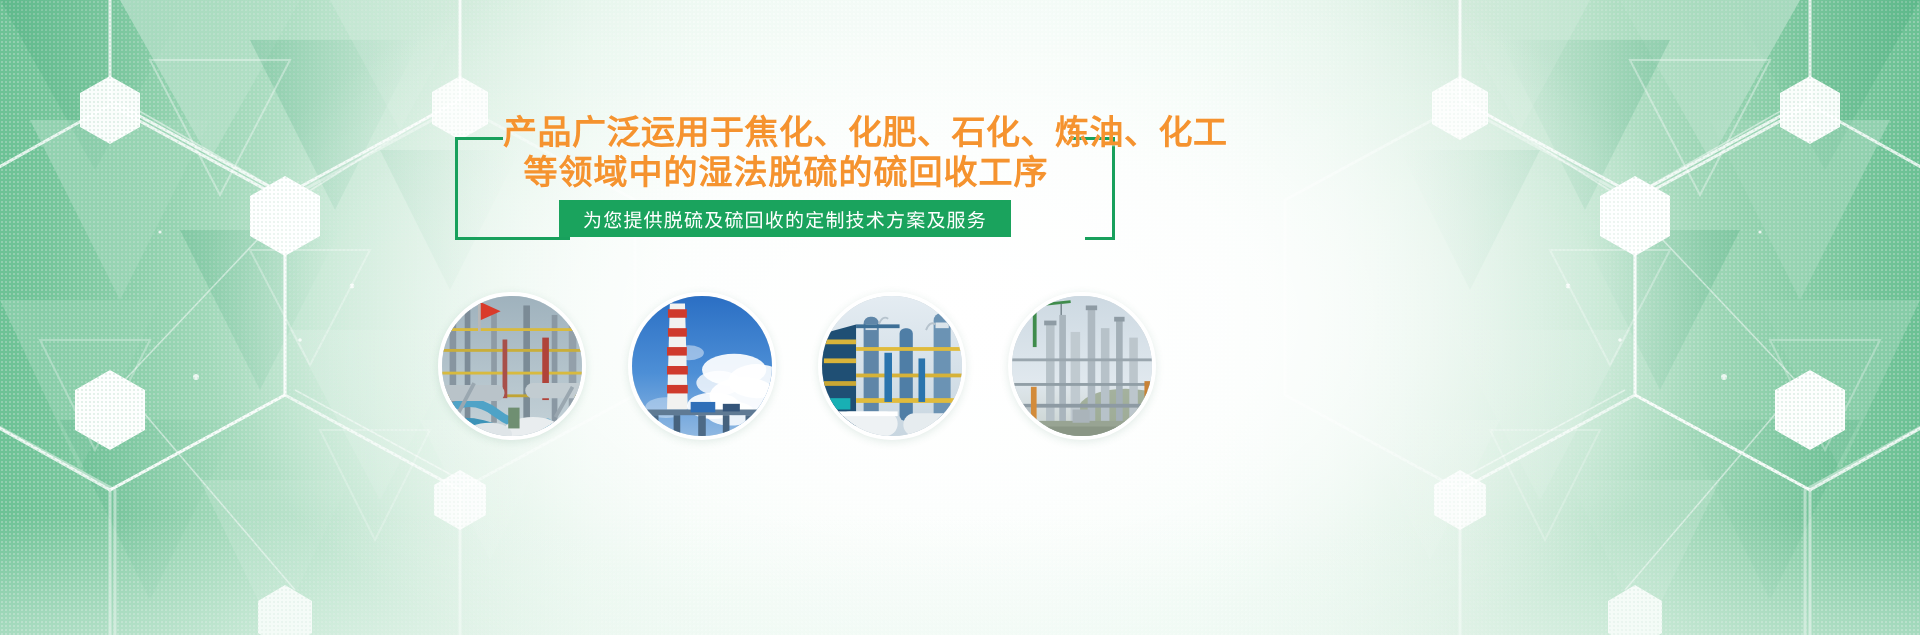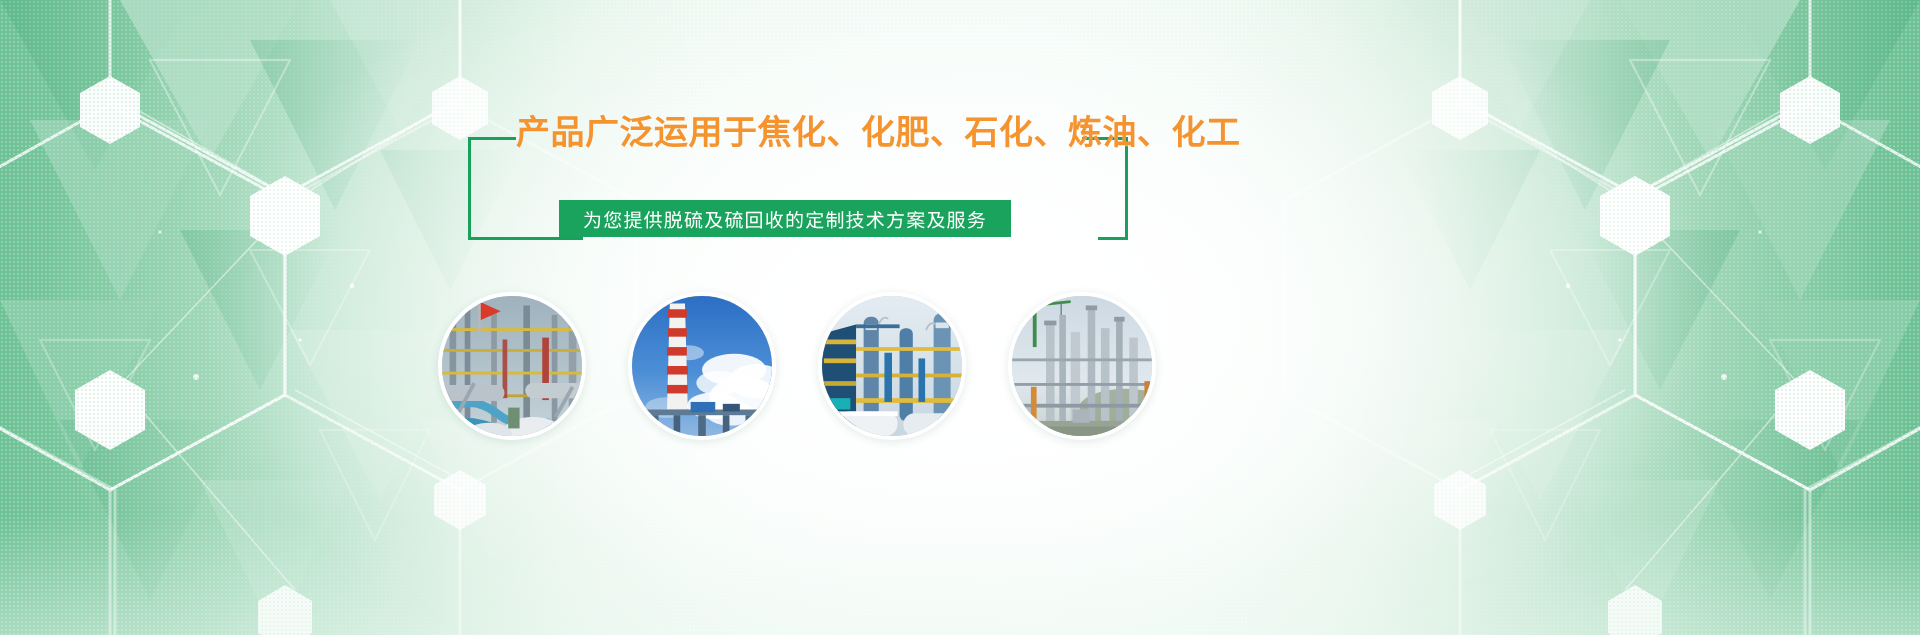--- a/index.html
+++ b/index.html
@@ -63,21 +63,21 @@
   }
 
   
   .art { position:absolute; inset:0; pointer-events:none; }
   .art svg { width:100%; height:100%; display:block; }
 
   
   .headline-group {
     position:absolute;
     left:455px; top:112px;
-    width:660px; height:130px;margin-left:13px;
+    width:660px; height:130px;
   }
   
   .bracket-left {
     position:absolute; left:0; top:25px;
     width:48px; height:0;
     border-top:3px solid #18a05c;
   }
   .bracket-left-v {
     position:absolute; left:0; top:25px;
     width:0; height:103px;
@@ -298,20 +298,21 @@
   <div class="headline-group">
     <div class="bracket-left"></div>
     <div class="bracket-left-v"></div>
     <div class="bracket-left-b"></div>
     <div class="bracket-right"></div>
     <div class="bracket-right-v"></div>
     <div class="bracket-right-b"></div>
 
     <div class="headline">
       <div class="l1">产品广泛运用于焦化、化肥、石化、炼油、化工</div>
+      <div class="l2">等领域中的湿法脱硫的硫回收工序</div>
     </div>
   </div>
 
   <div class="green-bar">
     <span>为您提供脱硫及硫回收的定制技术方案及服务</span>
   </div>
 
   <div class="circles">
 
     <div class="circle c1">

